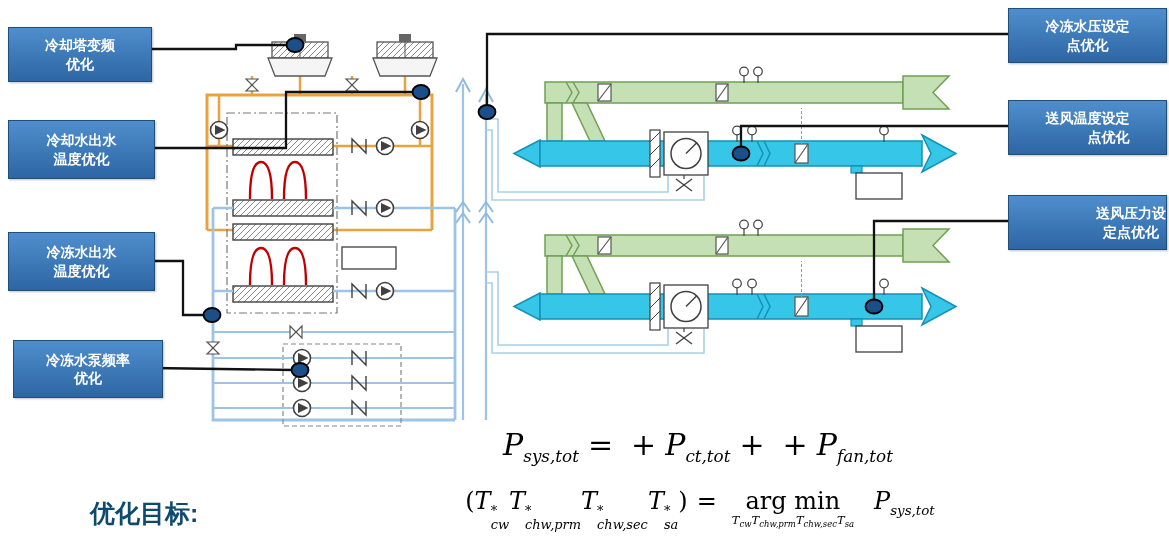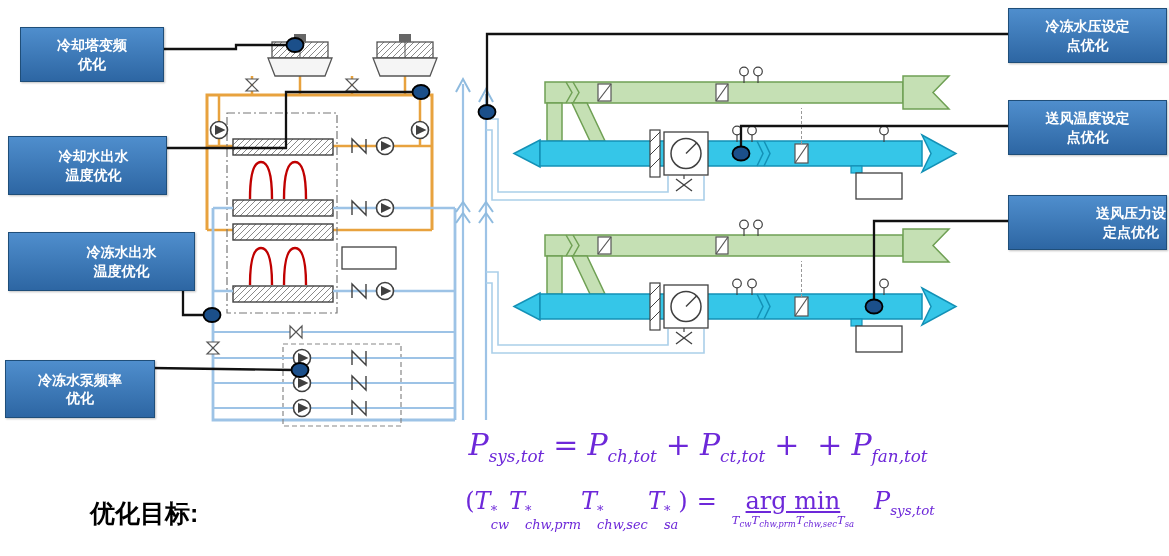--- a/index.html
+++ b/index.html
@@ -12,39 +12,39 @@
     position:absolute;z-index:3;
     background:linear-gradient(180deg,#4f8ecd 0%,#2d66a3 100%);
     border:1px solid #1f4e79;
     color:#fff;font-weight:bold;font-size:14px;line-height:1.3;
     display:flex;align-items:center;justify-content:center;text-align:center;
     box-shadow:1px 1px 2px rgba(0,0,0,.25);
   }
   .label-text{white-space:pre-line;}
 
   .formula{
-    position:absolute;z-index:2;color:#6d28d9;white-space:nowrap;
+    position:absolute;z-index:2;color:#000000;white-space:nowrap;
     font-family:"DejaVu Serif","Liberation Serif",serif;
     display:flex;align-items:baseline;justify-content:center;
   }
   .formula .b{font-style:italic;}
   .formula sub{font-style:italic;font-size:0.56em;}
   .formula .rm{font-style:normal;}
   .formula .op{font-style:normal;margin:0 9px;}
   .t{display:inline-block;}
   .ss{display:inline-flex;flex-direction:column;align-items:flex-start;
       font-size:0.54em;line-height:1.05;vertical-align:-0.5em;font-style:italic;}
   .ss span{display:block;}
   .argmin{display:inline-flex;flex-direction:column;align-items:center;margin:0 6px;}
-  .am-top{font-style:normal;text-decoration:underline;}
+  .am-top{font-style:normal;}
   .am-under{font-size:11.5px;font-style:italic;line-height:1;text-align:right;}
   .am-under sub{font-size:8.5px;}
 
   #objective{position:absolute;left:90px;top:497px;z-index:2;
-    font-family:"Liberation Sans",sans-serif;font-weight:bold;font-size:25px;color:#000000;}
+    font-family:"Liberation Sans",sans-serif;font-weight:bold;font-size:25px;color:#0c4a6e;}
 </style>
 </head>
 <body>
 
 <div id="stage">
 
 <svg width="1169" height="556" viewBox="0 0 1169 556">
   <defs>
     <pattern id="hatch" width="6" height="6" patternUnits="userSpaceOnUse">
       <rect width="6" height="6" fill="#ffffff"></rect>
@@ -215,53 +215,52 @@
     <ellipse cx="295" cy="45" rx="8.5" ry="7"></ellipse>
     <ellipse cx="421" cy="92" rx="8.5" ry="7"></ellipse>
     <ellipse cx="487" cy="112" rx="8.5" ry="7"></ellipse>
     <ellipse cx="741" cy="153.5" rx="8.5" ry="7"></ellipse>
     <ellipse cx="874" cy="306.5" rx="8.5" ry="7"></ellipse>
     <ellipse cx="212" cy="315" rx="8.5" ry="7"></ellipse>
     <ellipse cx="300" cy="370" rx="8.5" ry="7"></ellipse>
   </g>
 </svg>
 
-<div class="label-box" style="left:20px;top:27px;width:142px;height:53px;">
+<div class="label-box" style="left:8px;top:27px;width:142px;height:53px;">
   <span class="label-text">冷却塔变频
 优化</span>
 </div>
-<div class="label-box" style="left:8px;top:136px;width:145px;height:57px;padding-left:12px;">
+<div class="label-box" style="left:8px;top:120px;width:145px;height:57px;">
   <span class="label-text">冷却水出水
 温度优化</span>
 </div>
-<div class="label-box" style="left:8px;top:232px;width:145px;height:57px;padding-left:40px;">
+<div class="label-box" style="left:8px;top:232px;width:145px;height:57px;">
   <span class="label-text">冷冻水出水
 温度优化</span>
 </div>
-<div class="label-box" style="left:5px;top:340px;width:148px;height:56px;margin-top:20px;">
+<div class="label-box" style="left:13px;top:340px;width:148px;height:56px;">
   <span class="label-text">冷冻水泵频率
 优化</span>
 </div>
 <div class="label-box" style="left:1008px;top:8px;width:157px;height:53px;">
   <span class="label-text">冷冻水压设定
 点优化</span>
 </div>
-<div class="label-box" style="left:1008px;top:100px;width:157px;height:53px;">
+<div class="label-box" style="left:1008px;top:100px;width:157px;height:53px;text-align:right;">
   <span class="label-text">送风温度设定
 点优化</span>
 </div>
 <div class="label-box" style="left:1008px;top:195px;width:157px;height:53px;justify-content:flex-end;">
   <span class="label-text">送风压力设
 定点优化</span>
 </div>
 
 <div class="formula" style="left:398px;top:427px;width:600px;font-size:30px;">
   <span class="t"><span class="b">P</span><sub>sys,tot</sub></span>
   <span class="op">=</span>
-  <span class="t"><span class="b">P</span><sub>ch,tot</sub></span>
   <span class="op">+</span>
   <span class="t"><span class="b">P</span><sub>ct,tot</sub></span>
   <span class="op">+</span>
   <span class="op">+</span>
   <span class="t"><span class="b">P</span><sub>fan,tot</sub></span>
 </div>
 
 <div class="formula" style="left:390px;top:487px;width:620px;font-size:24px;">
   <span class="rm">(</span>
   <span class="t"><span class="b">T</span><span class="ss">

